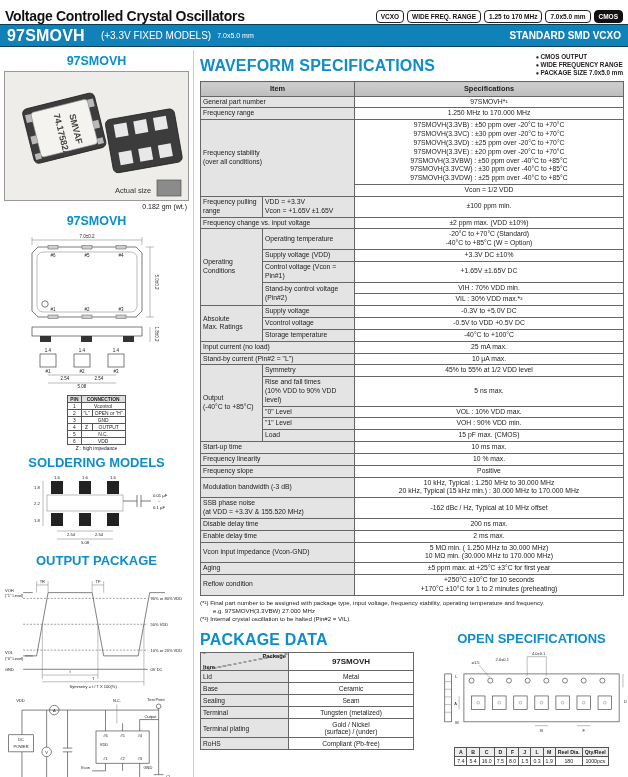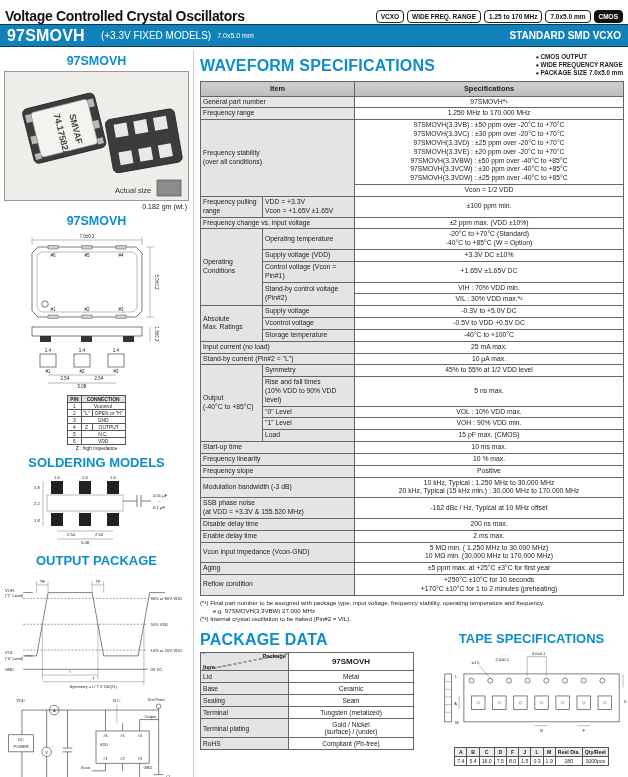--- a/index.html
+++ b/index.html
@@ -613,21 +613,21 @@
                 </tr>
                 <tr>
                   <td class="lbl">RoHS</td>
                   <td class="val">Compliant (Pb-free)</td>
                 </tr>
               </tbody>
           </table>
         </div>
 
         <div class="tapeblock">
-          <div class="bluehead mid">TAPE SPECIFICATIONS</div>
+          <div class="bluehead mid">OPEN SPECIFICATIONS</div>
           <svg width="206" height="92" viewBox="0 0 215 96">
             <text class="dt2" x="104" y="6" text-anchor="middle">4.0±0.1</text>
             <line class="thin" x1="92" y1="8" x2="112" y2="8"></line>
               <line class="thin" x1="92" y1="8" x2="92" y2="28"></line>
               <line class="thin" x1="112" y1="8" x2="112" y2="28"></line>
             <text class="dt2" x="66" y="13" text-anchor="middle">2.0±0.1</text>
             <text class="dt2" x="34" y="16">ø1.5</text>
             <line class="thin" x1="42" y1="17" x2="53" y2="30"></line>
 
             <rect class="ln" x="6" y="26" width="7" height="50" fill="#fff"></rect>

